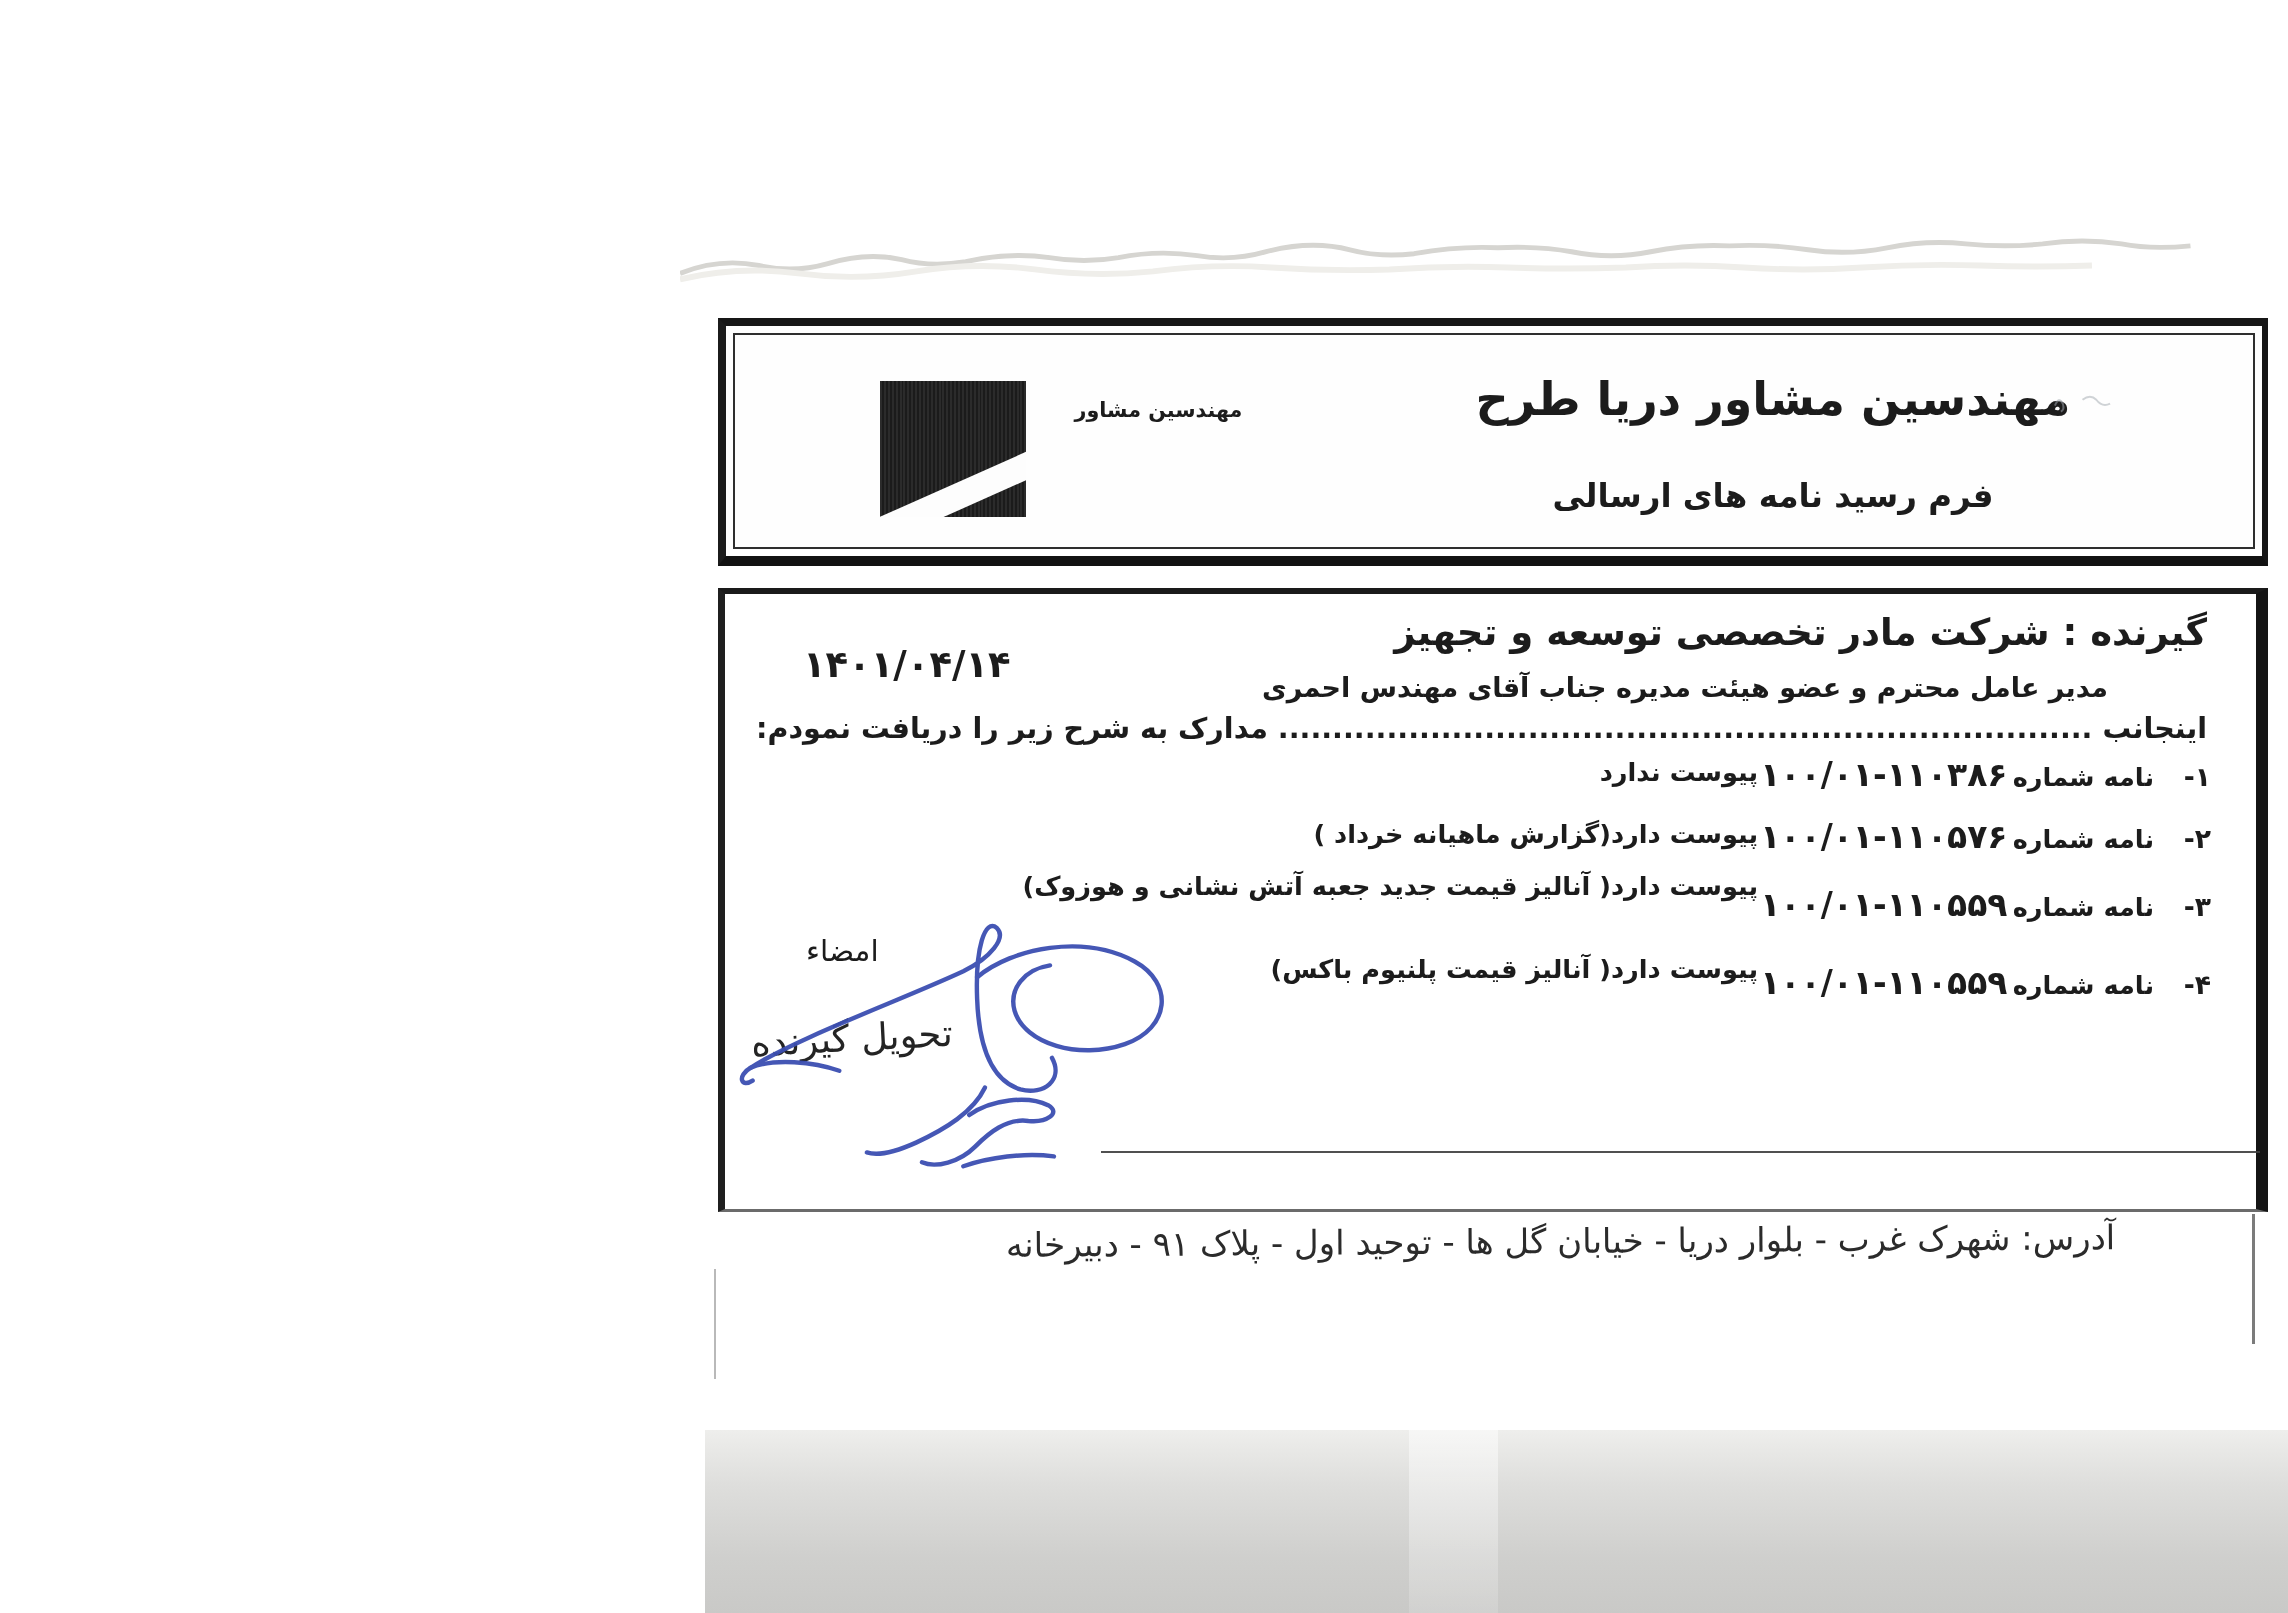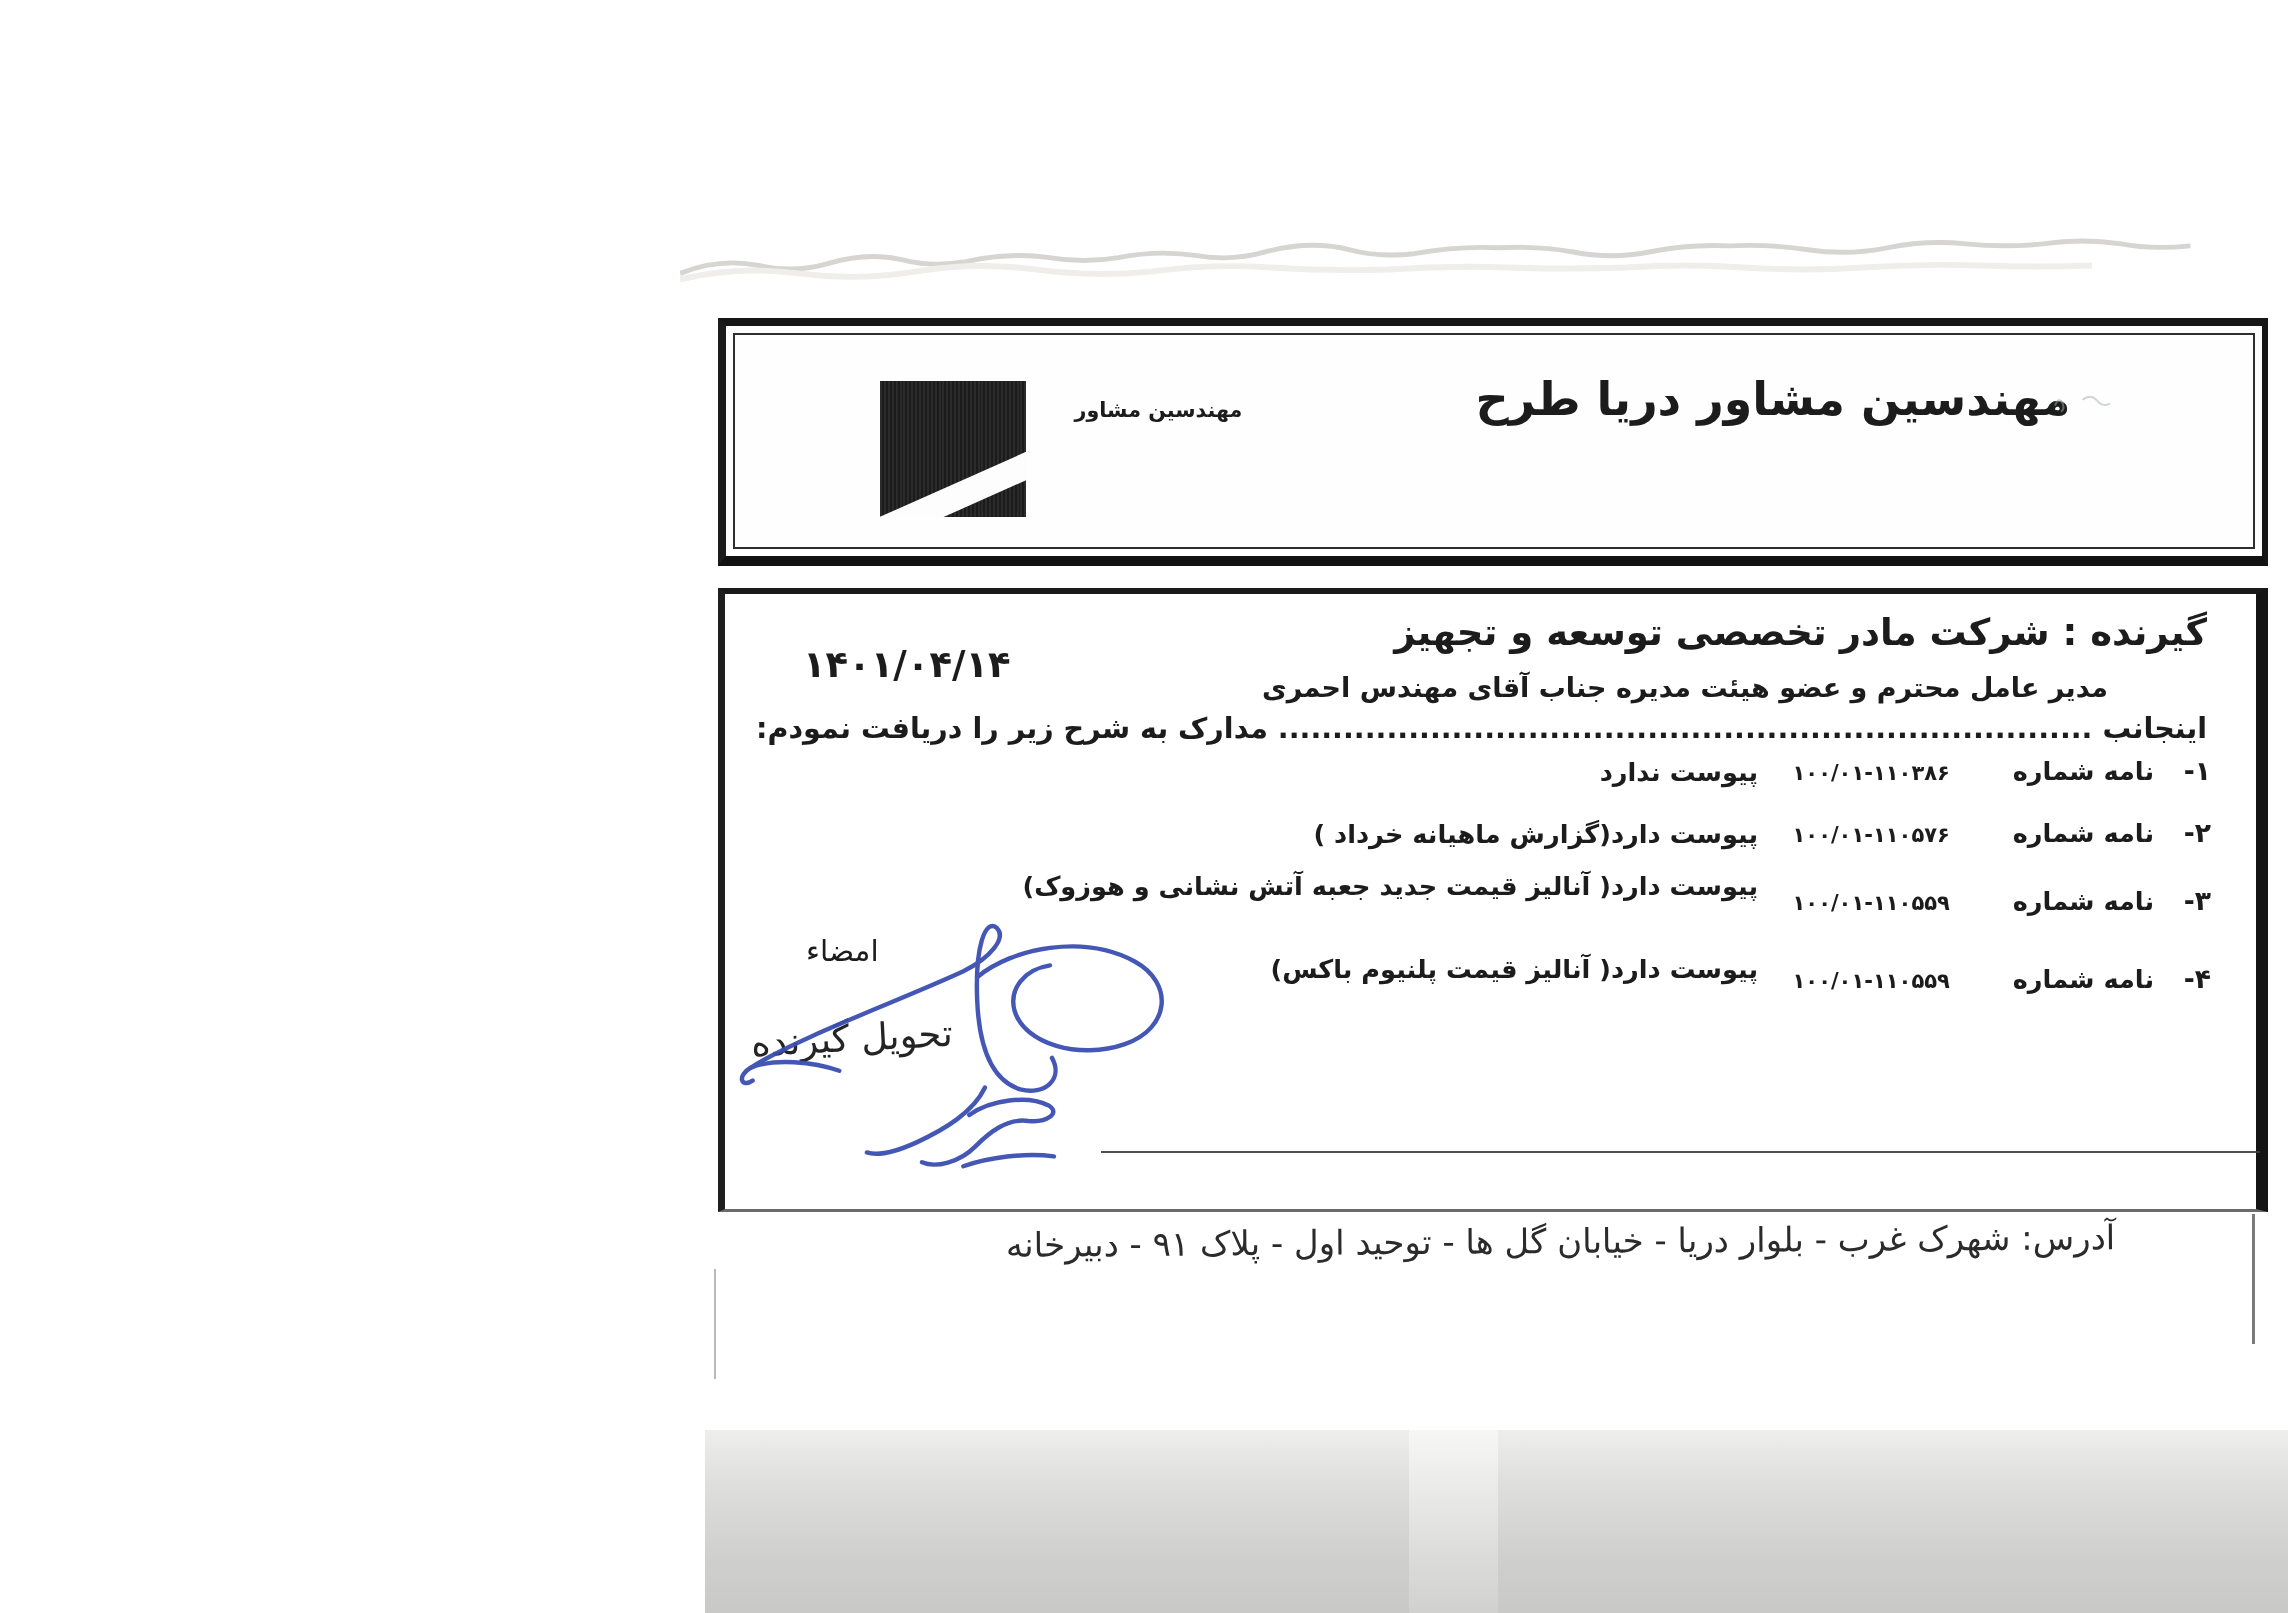--- a/index.html
+++ b/index.html
@@ -45,21 +45,21 @@
 
   .date{left:803px;top:615px;width:227px;font-size:37px;font-weight:700;text-align:left;}
   .recipient1{right:81px;top:611px;font-size:37px;font-weight:700;}
   .recipient2{right:180px;top:672px;font-size:27px;font-weight:700;}
   .declaration{right:81px;top:711px;font-size:28.6px;font-weight:700;white-space:nowrap;}
   .declaration .dots{font-weight:700;letter-spacing:1px;}
 
   .item-row{right:77px;display:flex;align-items:baseline;direction:rtl;}
   .item-marker{width:57px;font-size:26.6px;font-weight:700;}
   .item-label{width:158px;font-size:25.6px;font-weight:700;margin-left:13.8px;}
-  .item-number{width:222px;font-size:21px;font-weight:700;direction:ltr;text-align:center;}
+  .item-number{width:222px;font-size:33px;font-weight:700;direction:ltr;text-align:center;}
   .item-attach{right:530px;font-size:25.6px;font-weight:700;text-align:right;white-space:nowrap;}
 
   .sig-label{left:806px;top:934px;font-size:29.6px;}
   .receiver-label{left:751px;top:1017px;font-size:37px;transform:rotate(-3deg);color:#242424;}
   .signature-svg{left:727px;top:908px;width:517px;height:291px;}
 
   .rule{left:1101px;top:1151px;width:1159px;height:2px;background:#3d3d3d;opacity:.9;}
 
   
   .left-tail{left:714px;top:1269px;width:2px;height:110px;background:#8b8b8b;opacity:.6;}
@@ -92,20 +92,21 @@
     <div class="header-inner"></div>
   </div>
 
   <div class="abs logo-square">
     <div class="logo-noise"></div>
     <div class="logo-slash"></div>
   </div>
   <div class="abs rtl logo-text-small">مهندسین مشاور</div>
 
   <div class="abs rtl main-title">مهندسین مشاور دریا طرح</div>
+  <div class="abs rtl sub-title">فرم رسید نامه های ارسالی</div>
 
   <svg class="abs pencil" viewBox="0 0 70 32">
     <path d="M6,20 q4,-10 8,-2 q2,6 -2,8" fill="none" stroke="#9aa0a8" stroke-width="2"></path>
     <path d="M34,14 q8,-6 14,0 q6,8 14,4" fill="none" stroke="#aab0b6" stroke-width="2"></path>
   </svg>
 
   <div class="abs content-box"></div>
 
   <div class="abs ltr date">۱۴۰۱/۰۴/۱۴</div>
 

